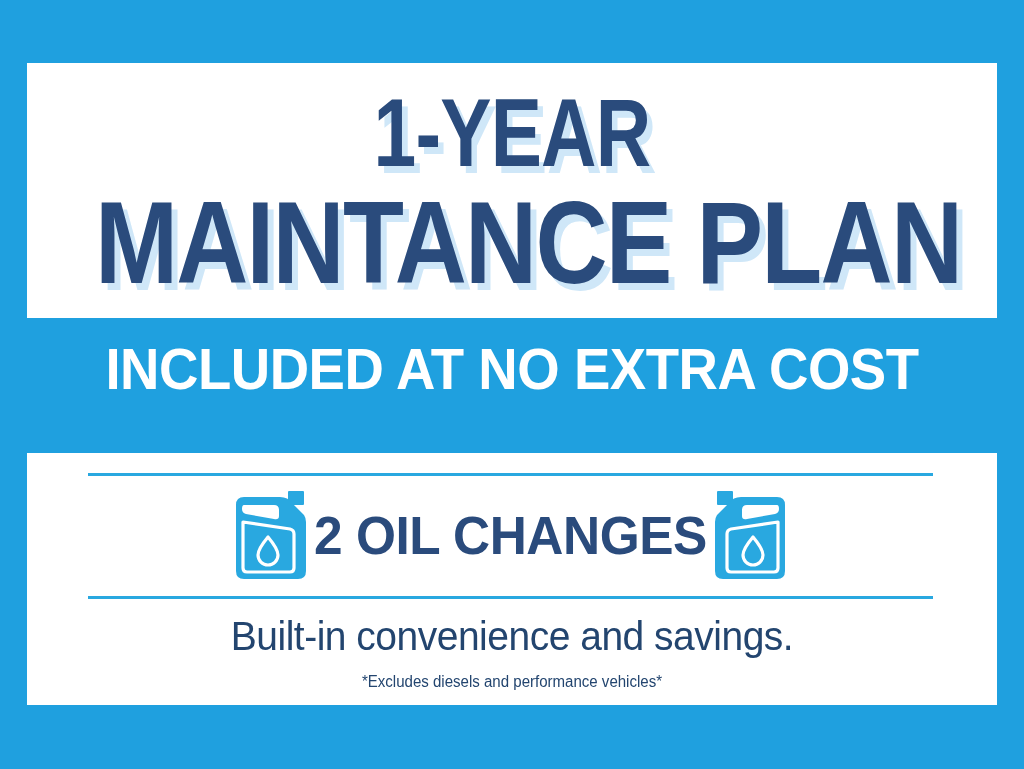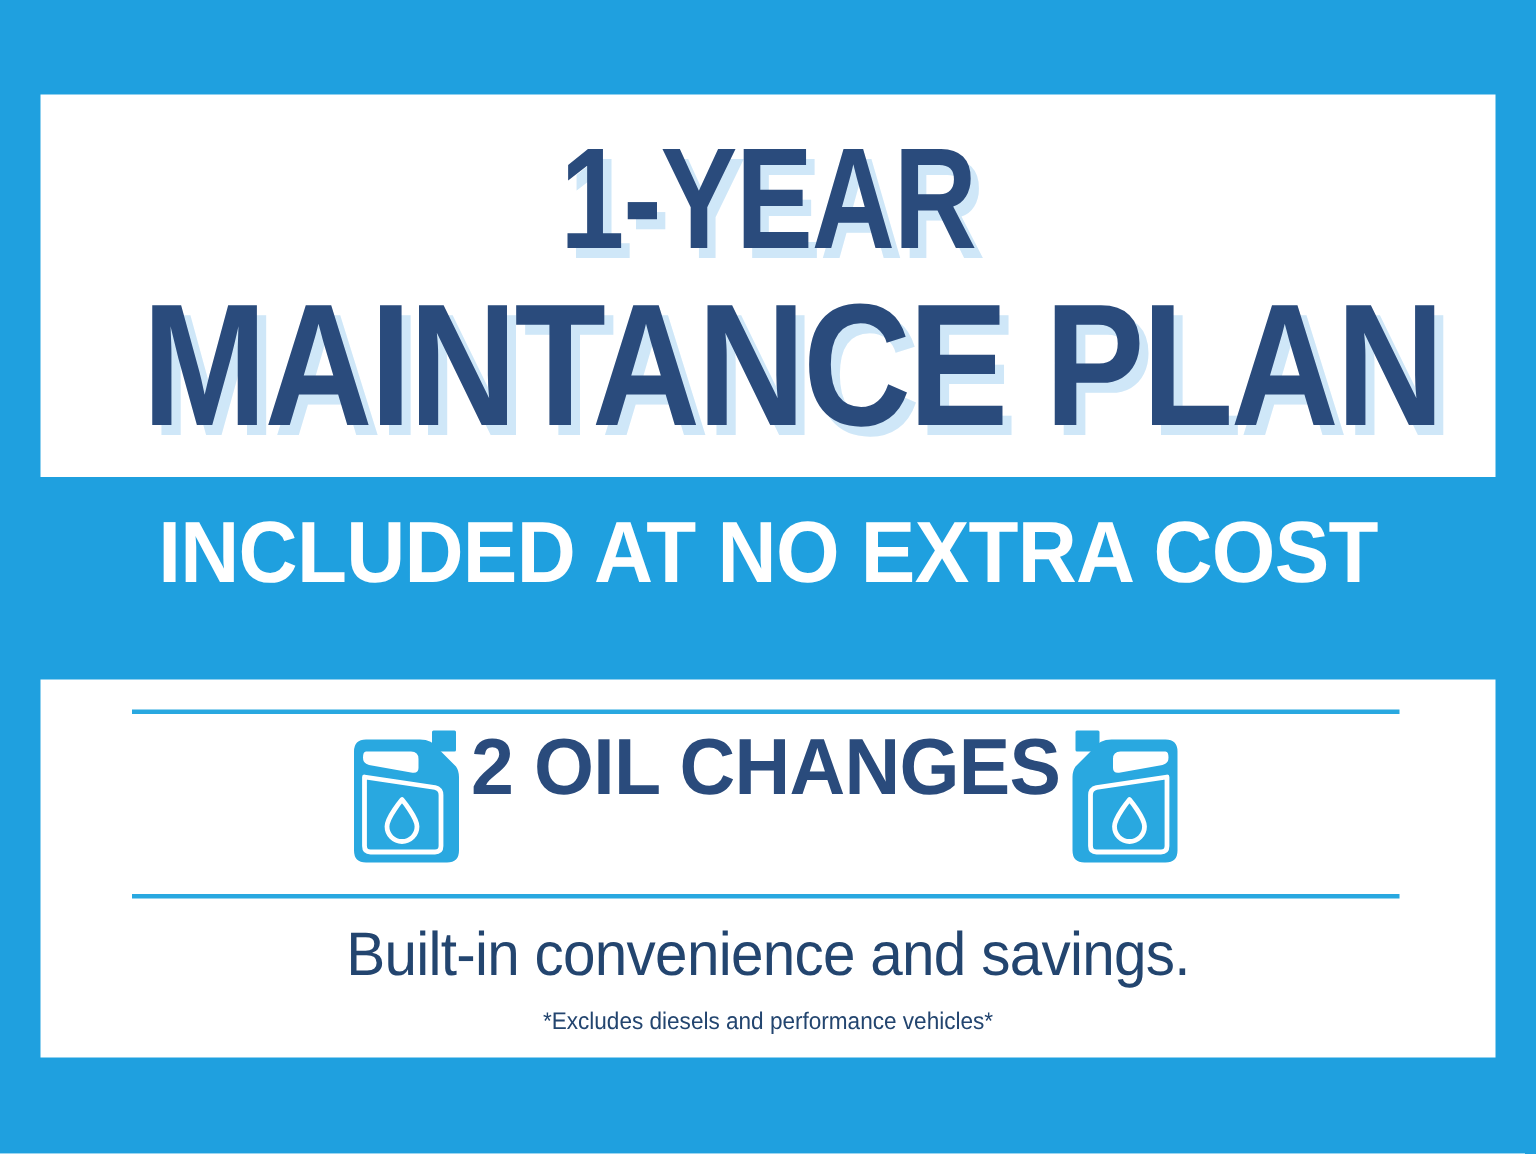--- a/index.html
+++ b/index.html
@@ -95,20 +95,21 @@
   .rule-bottom { top: 143px; }
 
   
   .benefit-row {
     position: absolute;
     left: 61px;
     top: 32px;
     width: 845px;
     height: 100px;
     display: flex;
+    align-items: center;
     justify-content: center;
   }
 
   .jug-icon {
     flex: 0 0 auto;
     width: 76px;
     height: 92px;
     display: block;
   }
   .jug-icon.flipped { transform: scaleX(-1); }

